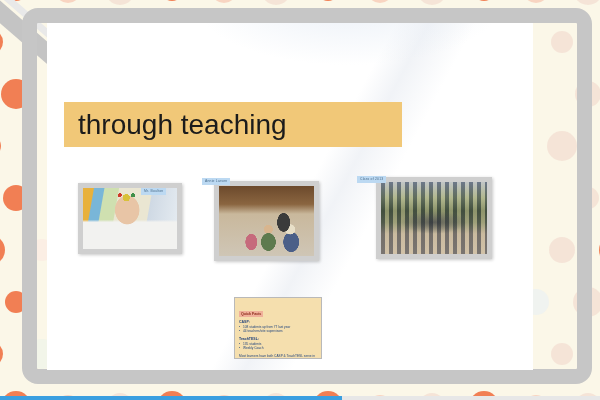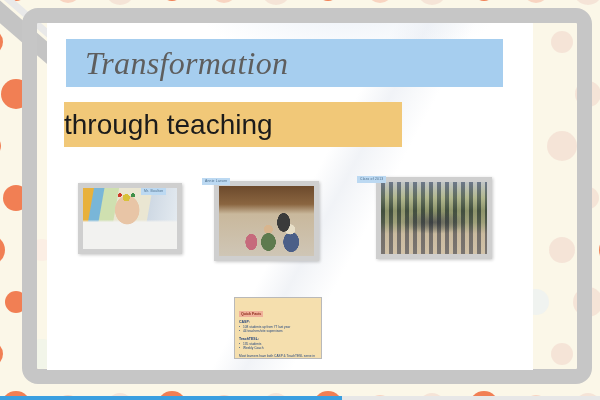--- a/index.html
+++ b/index.html
@@ -107,21 +107,21 @@
     left: 17px;
     top: 79px;
     width: 338px;
     height: 45px;
     background: #f1c878;
   }
   #band-subtitle .band-text {
     font-family: "Liberation Sans", sans-serif;
     font-size: 28px;
     color: #1b1b1b;
-    padding-left: 0;
+    padding-left: 14px;
     text-align: right;
   }
 
   
   .photo {
     position: absolute;
     background: #ffffff;
     border: 5px solid #cfcfcf;
     box-shadow: 1px 1px 3px rgba(0,0,0,.22);
     overflow: hidden;
@@ -319,23 +319,20 @@
       <div class="dot" style="left: 575px; top: 393px; width: 26px; height: 26px; background: rgb(243, 221, 210); opacity: 0.75;"></div>
     </div>
 
   <div id="frame-diagonal-hi"></div>
   <div id="frame-diagonal"></div>
   <div id="frame-outer"></div>
 
   <div id="slide">
     <div id="slide-sheen"></div>
 
-    <div class="band" id="band-title">
-      <span class="band-text">Transformation</span>
-    </div>
 
     <div class="band" id="band-subtitle">
       <span class="band-text">through teaching</span>
     </div>
 
     <div class="photo" id="photo-1">
       <div class="photo-inner"></div>
     </div>
     <div class="tag" id="tag-1">Mr. Boulton</div>
 

